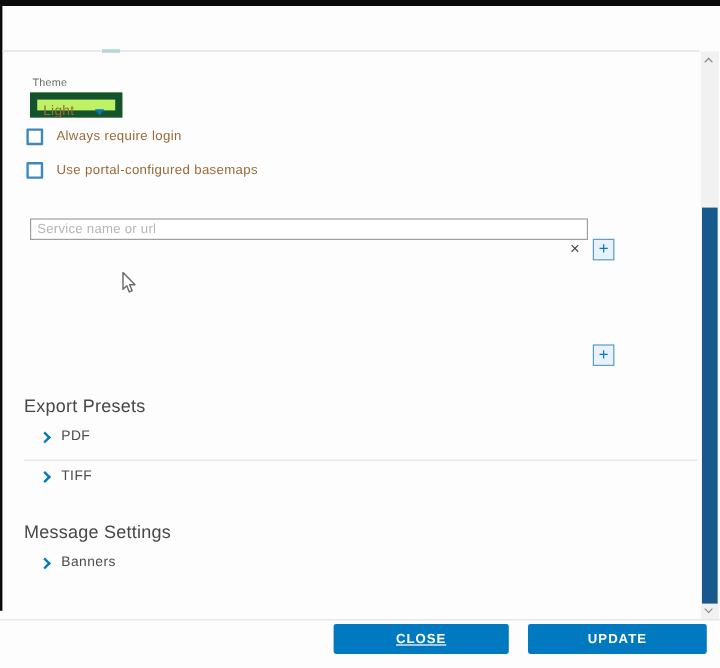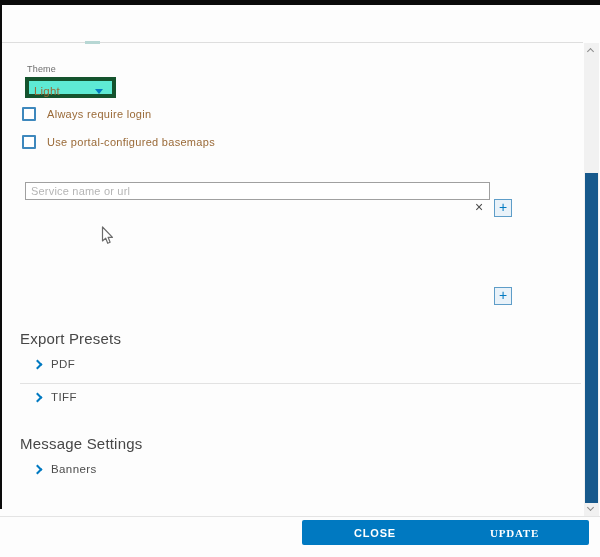--- a/index.html
+++ b/index.html
@@ -9,22 +9,22 @@
   .frame-top  { position:absolute; top:0; left:0; width:600px; height:5px; background:#0b0b0b; }
   .frame-left { position:absolute; top:0; left:0; width:2px; height:509px; background:#0b0b0b; }
 
   .dlg-title { position:absolute; left:28px; top:13px; font-size:16px; font-weight:700;
                letter-spacing:0.3px; color:#2e4157; }
   .header-divider { position:absolute; left:2px; top:42px; width:581px; height:1px; background:#dedede; }
   .teal-dash { position:absolute; left:85px; top:41px; width:15px; height:3px; background:#b7d7d4; }
 
   .small-label { position:absolute; font-size:9px; color:#6e6e6e; letter-spacing:0.2px; }
 
-  .select-box { position:absolute; left:25px; top:77px; width:91px; height:21px;
-                border:4px solid #14532d; background:#5eead4; cursor:pointer; }
+  .select-box { position:absolute; left:25px; top:77px; width:77px; height:21px;
+                border:6px solid #14532d; background:#bef264; cursor:pointer; }
   .select-box .val { position:absolute; left:5px; top:4px; font-size:11.5px; color:#9a6a38; letter-spacing:0.2px; }
   .caret-down { position:absolute; right:9px; top:8px; width:0; height:0;
                 border-left:4px solid transparent; border-right:4px solid transparent;
                 border-top:5px solid #0079c1; }
 
   .chk-row { position:absolute; left:22px; height:16px; }
   .chk-box { position:absolute; left:0; top:0; width:14px; height:14px;
              border:2px solid #3e88bd; background:#fff; border-radius:1px; cursor:pointer; }
   .chk-label { position:absolute; left:25px; top:1px; font-size:11px; color:#9a6a38;
                letter-spacing:0.3px; white-space:nowrap; }
@@ -49,22 +49,22 @@
                 transform:rotate(45deg); }
   .expander .exp-label { position:absolute; left:17px; top:0; font-size:11.5px;
                          color:#4c4c4c; letter-spacing:0.4px; }
 
   .row-divider { position:absolute; left:20px; width:561px; height:1px; background:#e2e2e2; }
 
   .footer-divider { position:absolute; left:0; top:516px; width:600px; height:1px; background:#e4e4e4; }
   .footer-btn { position:absolute; top:520px; height:25px; background:#0079c1; border:none;
                 border-radius:2px; color:#ffffff; font-family:"Liberation Sans", sans-serif;
                 font-size:11px; font-weight:700; letter-spacing:0.8px; cursor:pointer; }
-  .btn-close  { left:302px; width:146px; }
-  .btn-update { left:440px; width:149px;font-family:Liberation Serif, serif; }
+  .btn-close  { left:278px; width:146px;text-decoration:underline; }
+  .btn-update { left:440px; width:149px; }
 
   .scrollbar { position:absolute; left:584px; top:43px; width:15px; height:473px; background:#f1f1f1; }
   .sb-arrow { position:absolute; left:0; width:15px; height:14px; cursor:pointer; }
   .sb-up { top:0; } .sb-down { bottom:0; }
   .chev-up-glyph   { position:absolute; left:4px; top:6px; width:5px; height:5px;
                      border-top:1.5px solid #8a8a8a; border-left:1.5px solid #8a8a8a; transform:rotate(45deg); }
   .chev-down-glyph { position:absolute; left:4px; top:3px; width:5px; height:5px;
                      border-bottom:1.5px solid #8a8a8a; border-right:1.5px solid #8a8a8a; transform:rotate(45deg); }
   .sb-thumb { position:absolute; left:1px; top:130px; width:13px; height:330px; background:#17598c; cursor:pointer; }
 

